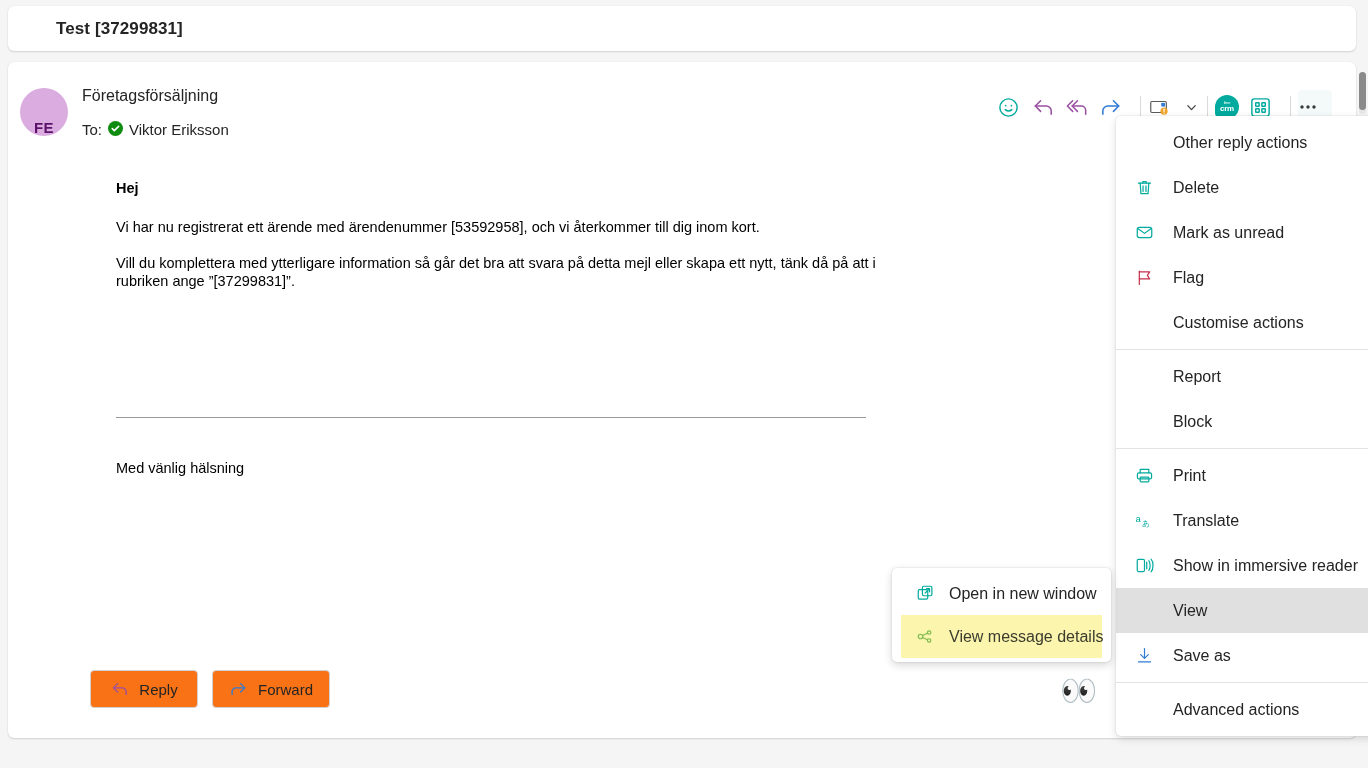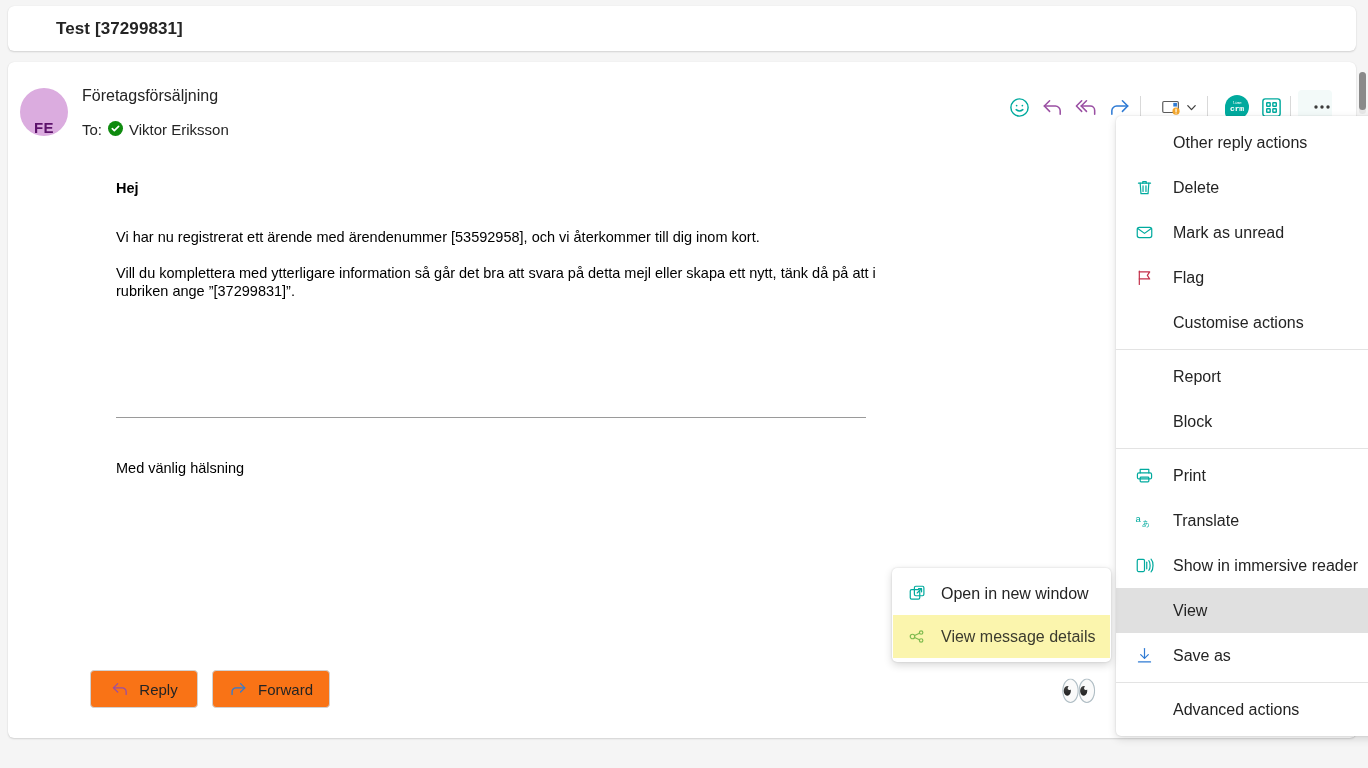--- a/index.html
+++ b/index.html
@@ -60,22 +60,22 @@
   }
   .verify-badge svg { display: block; }
 
   
   .toolbar {
     position: absolute; right: 24px; top: 26px;
     display: flex; align-items: center; height: 38px;
   }
   .tb-btn {
     width: 34px; height: 34px; border-radius: 4px;
-    display: flex; align-items: center; justify-content: flex-end;
-    cursor: pointer; background: transparent; border: none; font-family: Liberation Mono, monospace;
+    display: flex; align-items: center; justify-content: flex-start;
+    cursor: pointer; background: transparent; border: none;
   }
   .tb-btn.is-active { background: #f3faf9; }
   .tb-sep { width: 1px; height: 22px; background: #d9d9d9; margin: 0 7px; }
   .tb-caret { width: 18px; height: 34px; display:flex; align-items:center; justify-content:center; cursor:pointer;}
 
   .crm-bubble {
     width: 24px; height: 24px; position: relative;
     background: #00aa9e; border-radius: 50% 50% 50% 6px;
     display: flex; flex-direction: column;
     align-items: center; justify-content: center;
@@ -85,21 +85,21 @@
   .crm-bubble .crm-main { font-size: 8px; font-weight: bold; letter-spacing: -.2px; }
 
   
   .body-wrap {
     position: absolute; left: 108px; top: 118px;
     width: 760px;
     font-family: "Liberation Sans", sans-serif;
     font-stretch: condensed;
     color: #000000;
   }
-  .b-greeting { font-size: 14.5px; font-weight: bold; margin-bottom: 32px; }
+  .b-greeting { font-size: 14.5px; font-weight: bold; margin-bottom: 22px; }
   .b-para { font-size: 14.5px; line-height: 1.25; margin-bottom: 18px; }
   .b-rule {
     position: absolute; left: 108px; top: 355px;
     width: 750px; height: 1px; background: #9a9a9a;
   }
   .b-sign {
     position: absolute; left: 108px; top: 398px;
     font-size: 14.5px; font-stretch: condensed; color: #000; text-align: center;
   }
 
@@ -139,21 +139,21 @@
   .ctx-icon.empty { visibility: hidden; }
   .ctx-label { font-size: 16px; color: #242424; flex: 1 1 auto; white-space: nowrap; }
   .ctx-divider { height: 1px; background: #e3e3e3; margin: 4px 0; }
 
   
   .sub-menu {
     position: absolute; left: 892px; top: 568px;
     width: 219px; background: #ffffff;
     border-radius: 5px;
     box-shadow: 0 3px 9px rgba(0,0,0,.16), 0 0 2px rgba(0,0,0,.16);
-    padding: 4px 1px; z-index: 30;
+    padding: 4px 9px; z-index: 30;
   }
   .sub-item {
     height: 43px; display: flex; align-items: center;
     padding: 0 12px 0 14px; cursor: pointer;
   }
   .sub-item.highlight { background: #fbf5ad; }
   .sub-icon {
     width: 20px; height: 20px; flex: 0 0 20px;
     display: flex; align-items: center; justify-content: center;
     margin-right: 14px;

